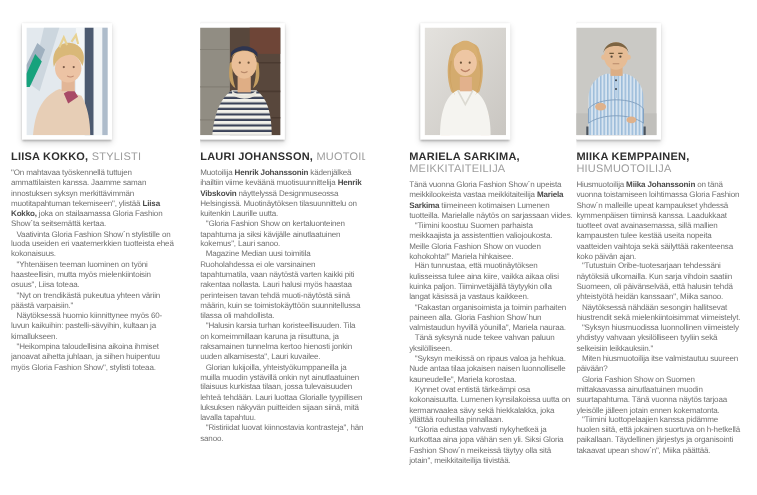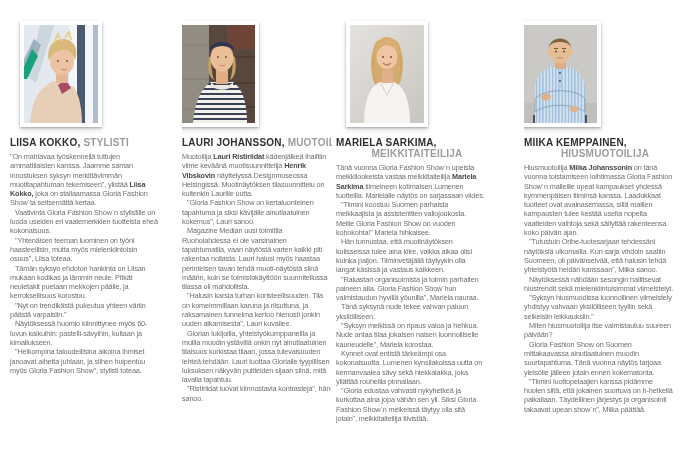--- a/index.html
+++ b/index.html
@@ -3,35 +3,35 @@
 <meta charset="utf-8">
 <style>
   html,body{margin:0;padding:0;background:#ffffff;}
   .page{
     position:relative;width:688px;height:450px;background:#ffffff;
     font-family:"Liberation Sans",sans-serif;overflow:hidden;
   }
   .col{position:absolute;top:0;width:150px;height:450px;overflow:hidden;}
   #col-1{left:10px}
   #col-2{left:182px}
-  #col-3{left:336px}
+  #col-3{left:372px}
   #col-4{left:524px}
   .photo-frame{
     width:74px;height:98px;padding:4px;background:#ffffff;margin-top:21px;
     box-shadow:0 1px 2px rgba(0,0,0,.28),0 3px 6px rgba(0,0,0,.14);
   }
   .off-a{margin-left:10px}
   .off-b{margin-left:-5px}
   .photo-frame svg{display:block}
   h2{
     margin:10px 0 0 0;font-size:10px;line-height:11px;font-weight:bold;
     color:#2f2f2f;letter-spacing:.2px;white-space:nowrap;
   }
-  h2 .role{color:#9c9c9c;font-weight:bold;margin-left:3px;text-align:center;}
-  h2.stacked .role{display:block;margin-left:12px;}
+  h2 .role{color:#9c9c9c;font-weight:normal;margin-left:3px;}
+  h2.stacked .role{display:block;margin-left:0;}
   .body{
     margin-top:4px;font-size:7.3px;line-height:9.3px;color:#6f6f6f;
     letter-spacing:-0.15px;text-align:left;
   }
   .body p{margin:0;text-indent:5px;}
   .body p:first-child{text-indent:0;}
   .body b{color:#4a4a4a;}
 </style>
 </head>
 <body>
@@ -57,21 +57,20 @@
         <circle cx="34" cy="36" r="1" fill="#7a5a48"></circle>
         <circle cx="43" cy="36" r="1" fill="#7a5a48"></circle>
         <path d="M37,44 Q40,46 43,44" stroke="#c08a72" stroke-width="1" fill="none"></path>
       </svg>
     </div>
     <h2><span>LIISA KOKKO,</span><span class="role">STYLISTI</span></h2>
     <div class="body">
         <p>"On mahtavaa työskennellä tuttujen ammattilaisten kanssa. Jaamme saman innostuksen syksyn merkittävimmän muotitapahtuman tekemiseen", ylistää <b>Liisa Kokko,</b> joka on stailaamassa Gloria Fashion Show´ta seitsemättä kertaa.</p>
         <p>Vaativinta Gloria Fashion Show´n stylistille on luoda useiden eri vaatemerkkien tuotteista eheä kokonaisuus.</p>
         <p>"Yhtenäisen teeman luominen on työni haasteellisin, mutta myös mielenkiintoisin osuus", Liisa toteaa.</p>
-        <p>Tämän syksyn ehdoton hankinta on Liisan mukaan kodikas ja lämmin neule. Pitkät neuletakit puetaan mekkojen päälle, ja kerroksellisuus korostuu.</p>
         <p>"Nyt on trendikästä pukeutua yhteen väriin päästä varpaisiin."</p>
         <p>Näytöksessä huomio kiinnittynee myös 60-luvun kaikuihin: pastelli-sävyihin, kultaan ja kimallukseen.</p>
         <p>"Heikompina taloudellisina aikoina ihmiset janoavat aihetta juhlaan, ja siihen huipentuu myös Gloria Fashion Show", stylisti toteaa.</p>
       </div>
   </section>
 
   <section class="col" id="col-2">
     <div class="photo-frame off-b">
       <svg width="74" height="98" viewBox="0 0 74 98" aria-hidden="true">
         <defs>
@@ -93,21 +92,21 @@
         <ellipse cx="41" cy="33" rx="11.5" ry="13.5" fill="#eabf98"></ellipse>
         <path d="M29,31 C29,18 53,18 53,31 C53,25 48,19 41,19 C34,19 29,25 29,31 Z" fill="#c49e62"></path>
         <path d="M29,27 C33,19 49,19 53,27 L53,23 C48,15 34,15 29,23 Z" fill="#2e3550"></path>
         <circle cx="37" cy="32" r="1" fill="#6b5238"></circle>
         <circle cx="45" cy="32" r="1" fill="#6b5238"></circle>
         <path d="M38,40 Q41,42 44,40" stroke="#b98a6b" stroke-width="1" fill="none"></path>
       </svg>
     </div>
     <h2><span>LAURI JOHANSSON,</span><span class="role">MUOTOILIJA</span></h2>
     <div class="body">
-        <p>Muotoilija <b>Lauri Ristiriidat</b> kädenjälkeä ihailtiin viime keväänä muotisuunnittelija <b>Henrik Vibskovin</b> näyttelyssä Designmuseossa Helsingissä. Muotinäytöksen tilasuunnittelu on kuitenkin Laurille uutta.</p>
+        <p>Muotoilija <b>Henrik Johanssonin</b> kädenjälkeä ihailtiin viime keväänä muotisuunnittelija <b>Henrik Vibskovin</b> näyttelyssä Designmuseossa Helsingissä. Muotinäytöksen tilasuunnittelu on kuitenkin Laurille uutta.</p>
         <p>"Gloria Fashion Show on kertaluonteinen tapahtuma ja siksi kävijälle ainutlaatuinen kokemus", Lauri sanoo.</p>
         <p>Magazine Median uusi toimitila Ruoholahdessa ei ole varsinainen tapahtumatila, vaan näytöstä varten kaikki piti rakentaa nollasta. Lauri halusi myös haastaa perinteisen tavan tehdä muoti-näytöstä siinä määrin, kuin se toimistokäyttöön suunnitellussa tilassa oli mahdollista.</p>
         <p>"Halusin karsia turhan koristeellisuuden. Tila on komeimmillaan karuna ja riisuttuna, ja raksamainen tunnelma kertoo hienosti jonkin uuden alkamisesta", Lauri kuvailee.</p>
         <p>Glorian lukijoilla, yhteistyökumppaneilla ja muilla muodin ystävillä onkin nyt ainutlaatuinen tilaisuus kurkistaa tilaan, jossa tulevaisuuden lehteä tehdään. Lauri luottaa Glorialle tyypillisen luksuksen näkyvän puitteiden sijaan siinä, mitä lavalla tapahtuu.</p>
         <p>"Ristiriidat luovat kiinnostavia kontrasteja", hän sanoo.</p>
       </div>
   </section>
 
   <section class="col" id="col-3">
     <div class="photo-frame off-a">

